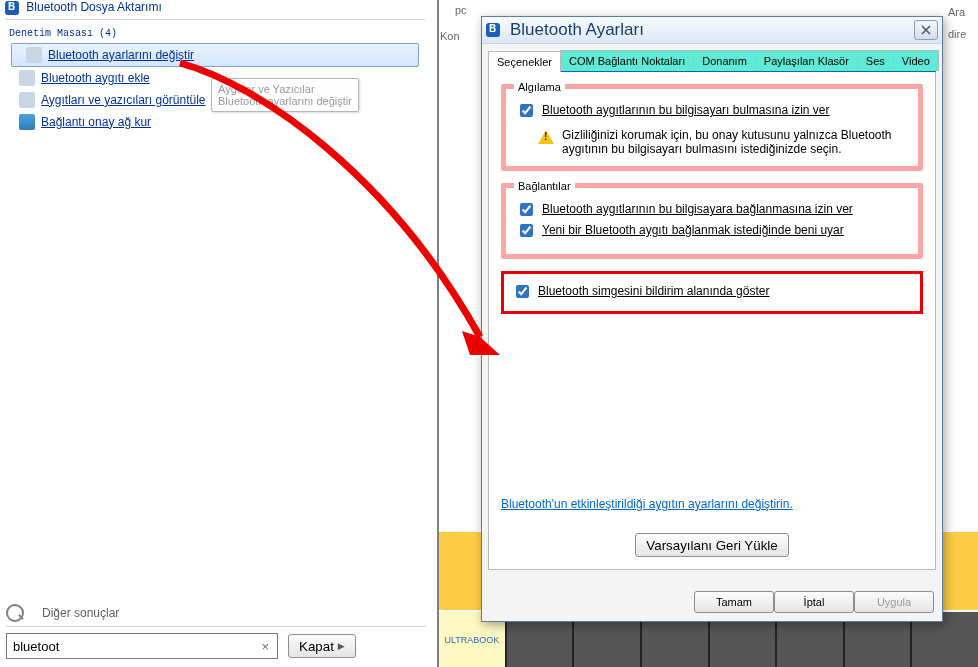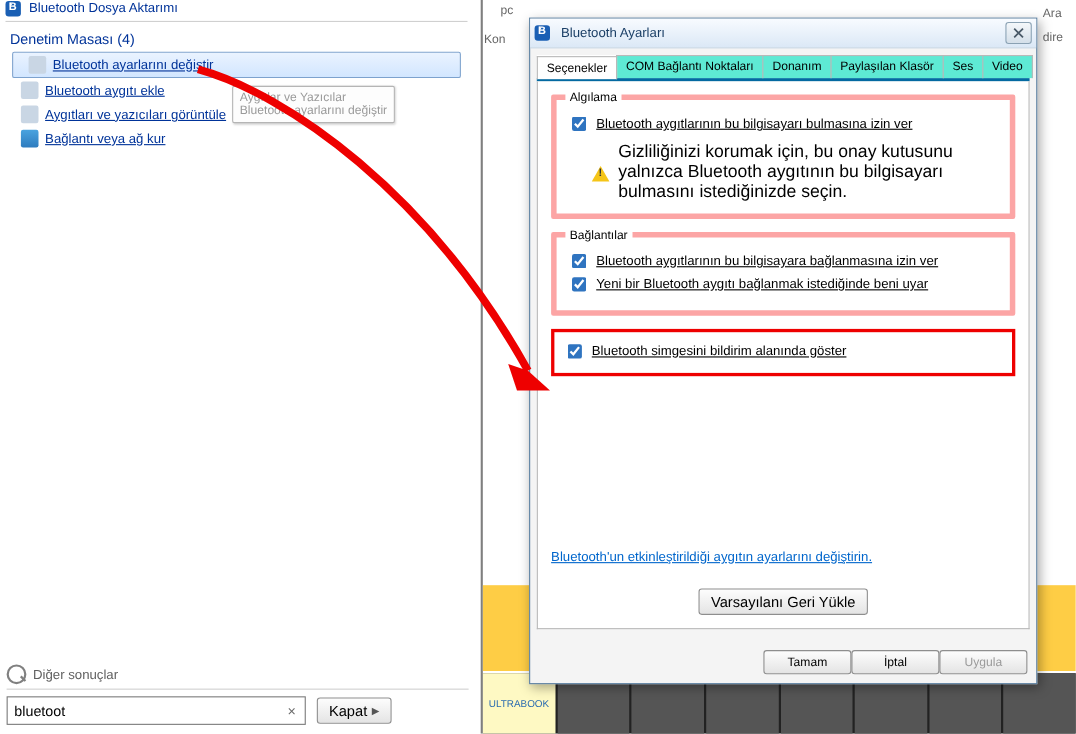--- a/index.html
+++ b/index.html
@@ -3,61 +3,61 @@
 <meta charset="utf-8">
 <style>
   html,body{margin:0;padding:0;font-family:"Segoe UI",Tahoma,sans-serif;font-size:12px;color:#000;background:#fff;}
   body{width:978px;height:667px;overflow:hidden;position:relative;}
   
   .left-panel{position:absolute;left:0;top:0;width:437px;height:667px;background:#fff;border-right:2px solid #7f7f7f;}
   .cp-top{position:absolute;left:5px;top:0;width:420px;color:#003399;}
   .bt-icon{display:inline-block;width:14px;height:14px;border-radius:3px;background:#1a5fb4;position:relative;vertical-align:middle;margin-right:4px;}
   .bt-icon::after{content:"";position:absolute;left:4px;top:1px;width:0;height:0;border-left:2px solid #fff;border-top:2px solid transparent;border-bottom:2px solid transparent;}
   .bt-glyph{position:absolute;left:3px;top:0;color:#fff;font-size:10px;font-weight:bold;}
-  .cp-header{color:#003399;font-size:13px;margin:8px 0 4px 4px;}
+  .cp-header{color:#003399;font-size:10px;margin:8px 0 4px 4px;font-family:Liberation Mono, monospace;}
   .cp-item{display:flex;align-items:center;height:22px;padding-left:14px;gap:6px;}
   .cp-item a{color:#003399;text-decoration:underline;}
   .cp-item.selected{background:linear-gradient(#eaf3ff,#d2e6ff);border:1px solid #7da2ce;border-radius:2px;margin:0 6px;}
   .mini-ic{width:16px;height:16px;display:inline-block;background:#c9d6e4;border-radius:2px;position:relative;}
   .mini-ic.net{background:linear-gradient(#4aa3df,#2e7cbf);}
   .tooltip{position:absolute;border:1px solid #b5b5b5;background:#fdfdfd;padding:4px 6px;color:#9a9a9a;font-size:11px;border-radius:2px;box-shadow:1px 1px 2px rgba(0,0,0,.15);}
   .left-bottom{position:absolute;left:6px;bottom:8px;width:420px;}
   .search-row{display:flex;align-items:center;gap:10px;margin-top:6px;}
   .search-box{flex:0 0 262px;height:24px;border:1px solid #7a7a7a;display:flex;align-items:center;padding:0 4px;background:#fff;}
   .search-box input{border:none;outline:none;flex:1;font-size:13px;font-family:inherit;}
   .clear-x{color:#6b6b6b;cursor:pointer;padding:0 4px;font-size:13px;}
   .btn{background:linear-gradient(#fdfdfd,#e4e4e4);border:1px solid #8e8e8e;border-radius:3px;height:24px;padding:0 10px;display:inline-flex;align-items:center;gap:4px;cursor:pointer;}
   .btn:disabled{color:#9a9a9a;}
   .chev{font-size:9px;color:#555;}
-  .other-results{color:#606060;margin-bottom:4px;display:flex;align-items:center;gap:6px;}
+  .other-results{color:#606060;margin-bottom:4px;display:flex;align-items:center;gap:18px;}
   .mag{width:14px;height:14px;border:2px solid #808080;border-radius:50%;position:relative;display:inline-block;}
   .mag::after{content:"";position:absolute;width:6px;height:2px;background:#808080;transform:rotate(45deg);left:10px;top:10px;}
   .hr{height:1px;background:#d0d0d0;margin:4px 0;}
   
   .right-bg{position:absolute;left:439px;top:0;right:0;height:667px;background:#fff;}
   .yellow-bar{position:absolute;left:439px;top:532px;right:0;height:78px;background:#fecd45;}
   .thumbs{position:absolute;left:439px;top:612px;right:0;height:55px;display:flex;gap:2px;background:#222;}
   .thumb{flex:1;background:#555; min-width:40px;}
   .thumb.ultra{background:#fef9c3;color:#2b6cb0;font-size:9px;display:flex;align-items:center;justify-content:center;text-align:center;}
   
   .dlg{position:absolute;left:481px;top:16px;width:460px;height:604px;background:#f4f4f4;border:1px solid #5a7fa0;box-shadow:2px 3px 10px rgba(0,0,0,.35);}
   .titlebar{height:26px;background:linear-gradient(#f8fbff,#dbe8f6);display:flex;align-items:center;padding:0 4px;gap:6px;border-bottom:1px solid #c7d6e6;}
-  .titlebar .title{flex:1;color:#1b3f66;font-size:12px;}
+  .titlebar .title{flex:1;color:#1b3f66;font-size:17px;}
   .close-btn{width:22px;height:18px;border:1px solid #8aa1b3;border-radius:3px;background:linear-gradient(#f4f7fa,#d4dfe9);display:flex;align-items:center;justify-content:center;cursor:pointer;}
   .close-btn svg{width:10px;height:10px;}
-  .tabstrip{display:flex;margin:6px 6px 0 6px;background:#fff;border-bottom:3px solid #0369a1;}
+  .tabstrip{display:flex;margin:6px 6px 0 6px;background:#fff;border-bottom:1px solid #0369a1;}
   .tab{padding:4px 8px;border:1px solid #b9b9b9;border-bottom:none;background:#5eead4;margin-right:-1px;cursor:pointer;font-size:11px;white-space:nowrap;}
   .tab.active{background:#fff;position:relative;top:1px;}
   .tabbody{background:#fff;margin:0 6px;border:1px solid #b9b9b9;border-top:none;padding:12px 12px 10px 12px;height:498px;position:relative;box-sizing:border-box;}
   .grp{border:5px solid #fca5a5;border-radius:2px;margin-bottom:12px;padding:10px 10px 10px 10px;position:relative;}
   .grp-title{position:absolute;top:-8px;left:8px;background:#fff;padding:0 4px;font-size:11px;}
   .chk{display:flex;align-items:flex-start;gap:6px;margin:4px 0;text-decoration:underline;}
   .chk input{margin-top:1px;accent-color:#2f74c0;}
   .chk label{flex:1;}
-  .warn{display:flex;gap:8px;margin:8px 0 0 22px;font-size:16px;align-items:center;}
+  .warn{display:flex;gap:8px;margin:8px 0 0 22px;font-size:12px;}
   .warn-ic{width:0;height:0;border-left:8px solid transparent;border-right:8px solid transparent;border-bottom:14px solid #f5c518;position:relative;margin-top:2px;}
   .warn-ic::after{content:"!";position:absolute;left:-2px;top:1px;font-weight:bold;font-size:10px;color:#333;}
   .highlight-box{border:3px solid #e00;padding:6px 8px;margin-top:4px;}
   .link{color:#0066cc;text-decoration:underline;cursor:pointer;}
   .dlg-footer{position:absolute;right:8px;bottom:8px;display:flex;gap:0;}
   .dlg-footer .btn{min-width:80px;justify-content:center;height:22px;font-size:11px;}
   
   .arrow-svg{position:absolute;left:140px;top:55px;pointer-events:none;}
   
   .bg-frag{position:absolute;color:#666;font-size:11px;}
@@ -79,21 +79,21 @@
     <div class="cp-item">
       <span class="mini-ic"></span>
       <a>Bluetooth aygıtı ekle</a>
     </div>
     <div class="cp-item">
       <span class="mini-ic"></span>
       <a>Aygıtları ve yazıcıları görüntüle</a>
     </div>
     <div class="cp-item">
       <span class="mini-ic net"></span>
-      <a>Bağlantı veya ağ kur</a>
+      <a>Bağlantı onay ağ kur</a>
     </div>
 
     <div class="tooltip" style="left:206px;top:78px;">
       <div>Aygıtlar ve Yazıcılar</div>
       <div>Bluetooth ayarlarını değiştir</div>
     </div>
   </div>
 
   <div class="left-bottom">
     <div class="other-results">

